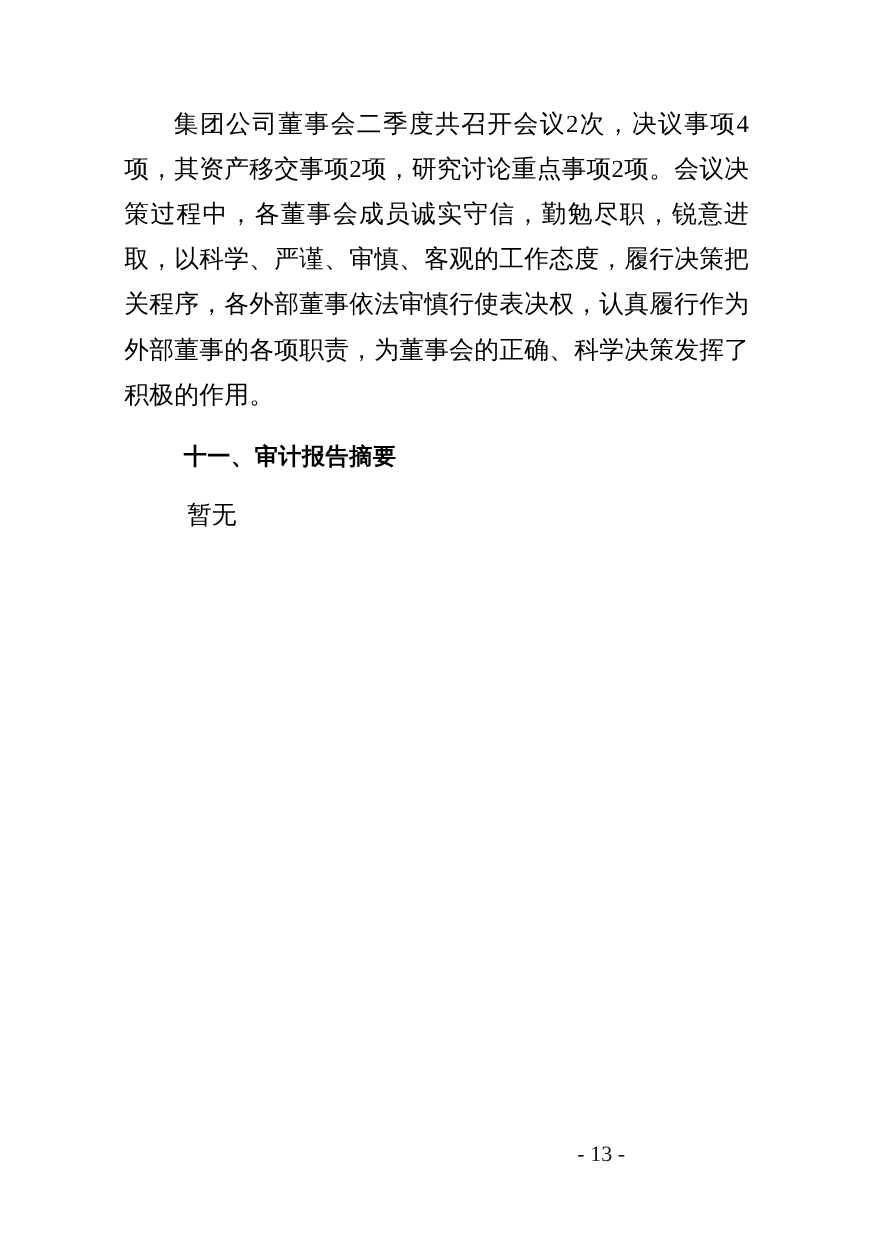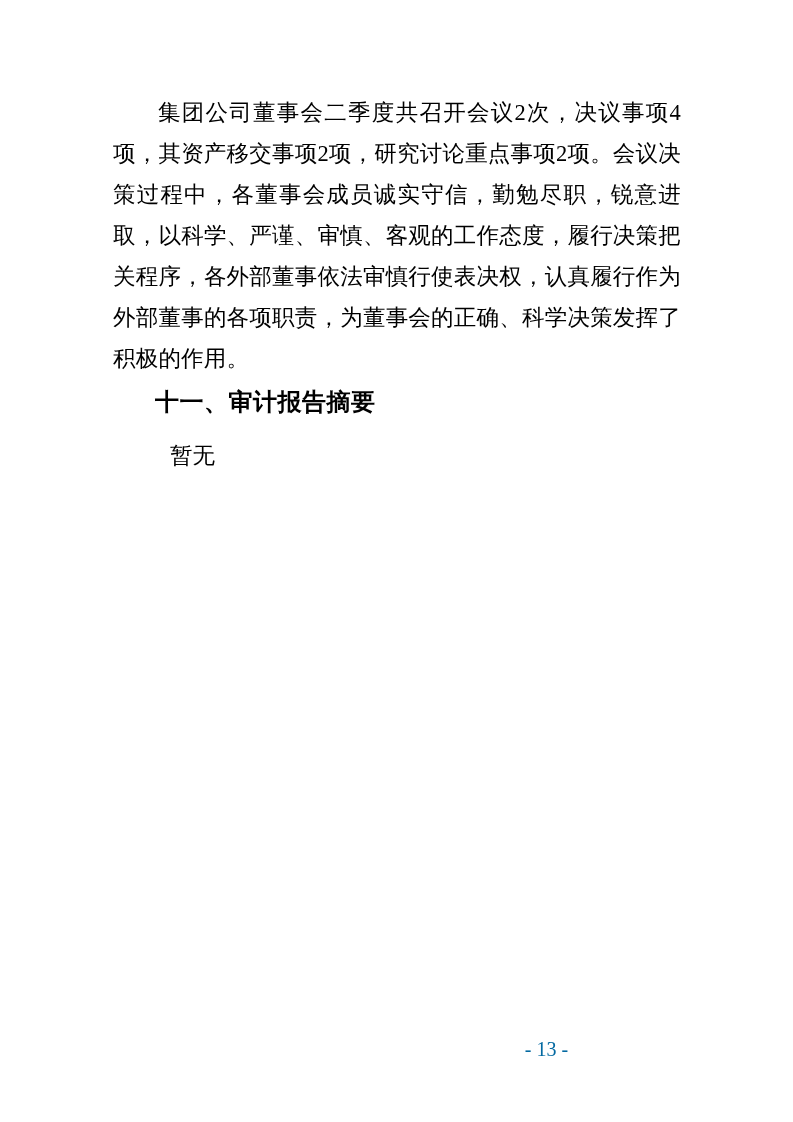--- a/index.html
+++ b/index.html
@@ -33,26 +33,26 @@
     font-size: 22.5px;
     line-height: 41px;
     text-align: justify;
     text-justify: inter-ideograph;
     text-indent: 45px;
     margin: 0;
     letter-spacing: 0.2px;
     color: #000000;
   }
   .heading {
-    font-family: Liberation Mono, monospace;
-    font-size: 24px;
+    font-family: Liberation Sans, sans-serif;
+    font-size: 21px;
     line-height: 38px;
     font-weight: bold;
     text-indent: 42px;
-    margin: 0;
+    margin: 12px;
     padding-top: 6px;
     letter-spacing: 0.5px;
     color: #000000;
   }
   .subpara {
     font-size: 22.5px;
     line-height: 38px;
     text-indent: 45px;
     margin: 12px;
     padding-top: 2px;
@@ -61,21 +61,21 @@
   .page-number {
     position: absolute;
     left: 0;
     top: 1038px;
     width: 793px;
     text-align: center;
     padding-left: 300px;
     box-sizing: border-box;
     font-size: 20px;
     font-family: "Liberation Serif", "DejaVu Serif", serif;
-    color: #0369a1;
+    color: #0f172a;
   }
 </style>
 </head>
 <body>
 
 <div class="page">
   <div class="content">
     <p class="para">集团公司董事会二季度共召开会议2次，决议事项4项，其资产移交事项2项，研究讨论重点事项2项。会议决策过程中，各董事会成员诚实守信，勤勉尽职，锐意进取，以科学、严谨、审慎、客观的工作态度，履行决策把关程序，各外部董事依法审慎行使表决权，认真履行作为外部董事的各项职责，为董事会的正确、科学决策发挥了积极的作用。</p>
     <h2 class="heading">十一、审计报告摘要</h2>
     <p class="subpara">暂无</p>

